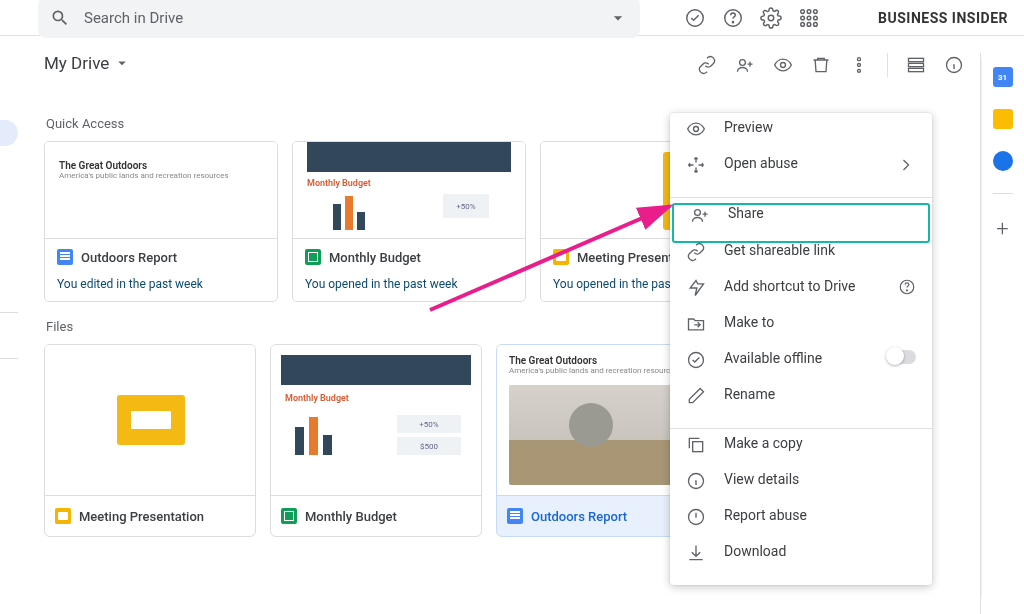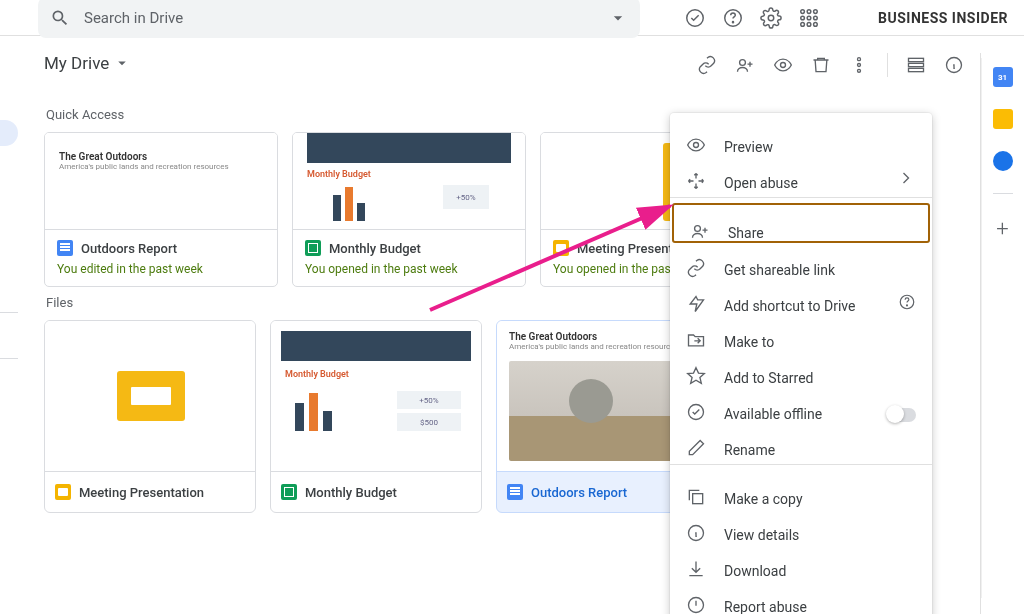--- a/index.html
+++ b/index.html
@@ -17,37 +17,37 @@
 .left-line1 { position:absolute; left:0; top:312px; width:18px; height:1px; background:#dadce0; }
 .left-line2 { position:absolute; left:0; top:358px; width:18px; height:1px; background:#dadce0; }
 .main { position:absolute; left:30px; top:53px; right:44px; bottom:0; padding:0 14px; }
 .bc-row { height:46px; display:flex; align-items:flex-start; }
 .bc { font-size:17px; color:#3c4043; display:flex; align-items:center; gap:4px; cursor:pointer; }
 .bc svg { width:18px; height:18px; fill:#5f6368; }
 .toolbar { margin-left:auto; display:flex; align-items:center; gap:18px; padding-right:2px; }
 .toolbar .ic, .toolbar .sep { display:flex; align-items:center; justify-content:center; }
 .toolbar svg { width:20px; height:20px; fill:none; stroke:#5f6368; stroke-width:1.6; }
 .toolbar .sep { width:1px; height:24px; background:#e0e0e0; }
-.sect { font-size:13px; color:#5f6368; margin:8px 2px 10px; }
+.sect { font-size:13px; color:#5f6368; margin:17px 2px 10px; }
 .qa-row { display:flex; gap:14px; }
 .qa-card { width:234px; border:1px solid #dadce0; border-radius:5px; overflow:hidden; background:#fff; }
 .qa-prev { height:96px; background:#fff; padding:18px 14px; font-size:9px; color:#666; position:relative; overflow:hidden; }
 .qa-prev .t1 { font-size:10px; font-weight:600; color:#333; }
 .qa-prev .t2 { font-size:8px; color:#888; }
 .qa-prev .slide { position:absolute; right:-20px; top:10px; width:130px; height:78px; background:#f5b914; border-radius:3px; }
 .qa-prev .slide::after { content:""; position:absolute; top:26px; left:30px; width:70px; height:26px; background:#fff; border-radius:2px; }
 .qa-prev .sheet-dark { position:absolute; top:0; left:14px; right:14px; height:30px; background:#33475b; }
 .qa-prev .mb { position:absolute; top:36px; left:14px; font-size:9px; font-weight:600; color:#d65a31; }
 .qa-prev .bars { position:absolute; bottom:8px; left:40px; display:flex; gap:4px; align-items:flex-end; }
 .qa-prev .bars span { width:8px; background:#33475b; }
 .qa-prev .bars span:nth-child(2){ background:#e87a2e; }
 .qa-prev .plus50 { position:absolute; bottom:20px; right:36px; width:46px; height:24px; background:#eef2f5; font-size:8px; display:flex; align-items:center; justify-content:center; color:#668; }
 .qa-foot { border-top:1px solid #dadce0; padding:10px 12px; }
 .qa-foot .row1 { display:flex; align-items:center; gap:8px; font-size:13px; color:#3c4043; font-weight:500; }
-.qa-foot .row2 { font-size:12px; color:#4d7c0f; margin-top:6px; }
+.qa-foot .row2 { font-size:12px; color:#0c4a6e; margin-top:12px; }
 .fileicon { width:16px; height:16px; border-radius:2px; display:inline-block; }
 .fileicon.doc { background:#4285f4; position:relative; }
 .fileicon.doc::after{content:"";position:absolute;left:3px;top:3px;right:3px;height:2px;background:#fff;box-shadow:0 3px 0 #fff,0 6px 0 #fff;}
 .fileicon.sheet { background:#0f9d58; position:relative; }
 .fileicon.sheet::after{content:"";position:absolute;inset:3px;border:1px solid #fff;}
 .fileicon.slide { background:#f4b400; position:relative; }
 .fileicon.slide::after{content:"";position:absolute;inset:4px 3px;background:#fff;border-radius:1px;}
 .files-row { display:flex; gap:14px; margin-top:4px; }
 .file-card { width:212px; border:1px solid #dadce0; border-radius:6px; overflow:hidden; }
 .file-card.sel { background:#e8f0fe; border-color:#c6dafc; }
@@ -62,25 +62,25 @@
 .file-prev .bars2 span{ width:9px; background:#33475b;}
 .file-prev .bars2 span:nth-child(2){background:#e87a2e;}
 .file-prev .outd { position:absolute; top:10px; left:12px; right:12px; }
 .file-prev .outd .h1{ font-size:10px; font-weight:600; color:#333;}
 .file-prev .outd .h2{ font-size:8px; color:#888;}
 .file-prev .photo{ position:absolute; top:40px; left:12px; right:18px; height:100px; background:linear-gradient(180deg,#d6d2cb 0%,#c9c4bd 55%,#a89675 55%,#a89675 100%); border-radius:2px;}
 .file-prev .photo::after{content:"";position:absolute;left:60px;top:18px;width:44px;height:44px;border-radius:50%;background:#9a9a92;}
 .file-foot { border-top:1px solid #dadce0; padding:12px 10px; display:flex; align-items:center; gap:8px; font-size:13px; font-weight:500; color:#3c4043; }
 .file-card.sel .file-foot { color:#1967d2; border-top-color:#c6dafc; }
 .ctx { position:absolute; left:670px; top:113px; width:262px; background:#fff; border-radius:4px; box-shadow:0 2px 10px rgba(0,0,0,.22),0 0 0 1px rgba(0,0,0,.04); padding:6px 0; z-index:50; }
-.ctx .mi { height:36px; display:flex; align-items:flex-end; padding:0 16px; gap:18px; font-size:14px; color:#3c4043; cursor:pointer; }
+.ctx .mi { height:36px; display:flex; align-items:flex-start; padding:0 16px; gap:18px; font-size:14px; color:#3c4043; cursor:pointer; }
 .ctx .mi svg { width:20px; height:20px; fill:none; stroke:#5f6368; stroke-width:1.6; }
 .ctx .mi .help svg { width:18px; height:18px; }
 .ctx .mi .more { margin-left:auto; }
-.ctx .hl { border:2px solid #a16207; border-radius:3px; margin:-1px 2px; }
+.ctx .hl { border:2px solid #14b8a6; border-radius:3px; margin:-1px 2px; }
 .ctx .div { height:1px; background:#e0e0e0; margin:6px 0; }
 .toggle { width:28px; height:14px; background:#dadce0; border-radius:7px; position:relative; margin-left:auto; }
 .toggle::after{content:"";position:absolute;left:-2px;top:-3px;width:18px;height:18px;background:#fff;border-radius:50%;box-shadow:0 1px 3px rgba(0,0,0,.3);}
 .arrow { position:absolute; z-index:60; left:420px; top:200px; pointer-events:none; }
 .sidepanel { position:absolute; right:0; top:53px; width:44px; bottom:0; border-left:1px solid #e0e0e0; display:flex; flex-direction:column; align-items:center; padding-top:14px; gap:22px; }
 .sidepanel .app { width:20px; height:20px; border-radius:3px; }
 .sidepanel .cal { background:#4285f4; position:relative;} .sidepanel .cal::after{content:"31";position:absolute;inset:0;display:flex;align-items:center;justify-content:center;font-size:8px;color:#fff;font-weight:700;}
 .sidepanel .keep { background:#fbbc04; border-radius:3px;}
 .sidepanel .tasks { background:#1a73e8; border-radius:50%;}
 .sidepanel .div { width:20px; height:1px; background:#dadce0; }
@@ -341,26 +341,20 @@
     </div>
   <div class="mi">
       <svg viewBox="0 0 24 24">
         <path d="M3 6h6l2 2h10v11H3z"></path>
         <path d="M10 13h6M14 10l3 3-3 3"></path>
       </svg>
       <span>Make to</span>
     </div>
   <div class="mi">
       <svg viewBox="0 0 24 24">
-        <path d="M12 2l3 6.5 7 .6-5.3 4.7 1.7 7L12 17l-6.4 3.8 1.7-7L2 9.1l7-.6z"></path>
-      </svg>
-      <span>Add to Starred</span>
-    </div>
-  <div class="mi">
-      <svg viewBox="0 0 24 24">
         <circle cx="12" cy="12" r="9"></circle>
         <path d="M8 12l2.5 2.5L16 9"></path>
       </svg>
       <span>Available offline</span>
       <span class="toggle"></span>
     </div>
   <div class="mi">
       <svg viewBox="0 0 24 24">
         <path d="M17 3l4 4L8 20H4v-4L17 3z"></path>
       </svg>
@@ -376,30 +370,30 @@
     </div>
   <div class="mi">
       <svg viewBox="0 0 24 24">
         <circle cx="12" cy="12" r="9"></circle>
         <path d="M12 8h.01M11 12h1v4h1"></path>
       </svg>
       <span>View details</span>
     </div>
   <div class="mi">
       <svg viewBox="0 0 24 24">
-        <path d="M12 3v12M7 11l5 5 5-5M4 20h16"></path>
-      </svg>
-      <span>Download</span>
-    </div>
-  <div class="mi">
-      <svg viewBox="0 0 24 24">
         <circle cx="12" cy="12" r="9"></circle>
         <path d="M12 7v6M12 16.5h.01"></path>
       </svg>
       <span>Report abuse</span>
+    </div>
+  <div class="mi">
+      <svg viewBox="0 0 24 24">
+        <path d="M12 3v12M7 11l5 5 5-5M4 20h16"></path>
+      </svg>
+      <span>Download</span>
     </div>
 
 </div>
 
 <svg class="arrow" width="280" height="120" viewBox="0 0 280 120">
   <defs>
       <marker id="ah" markerWidth="10" markerHeight="10" refX="8" refY="3" orient="auto">
         <path d="M0,0 L0,6 L9,3 z" fill="#e91e8c"></path>
       </marker>
     </defs>

